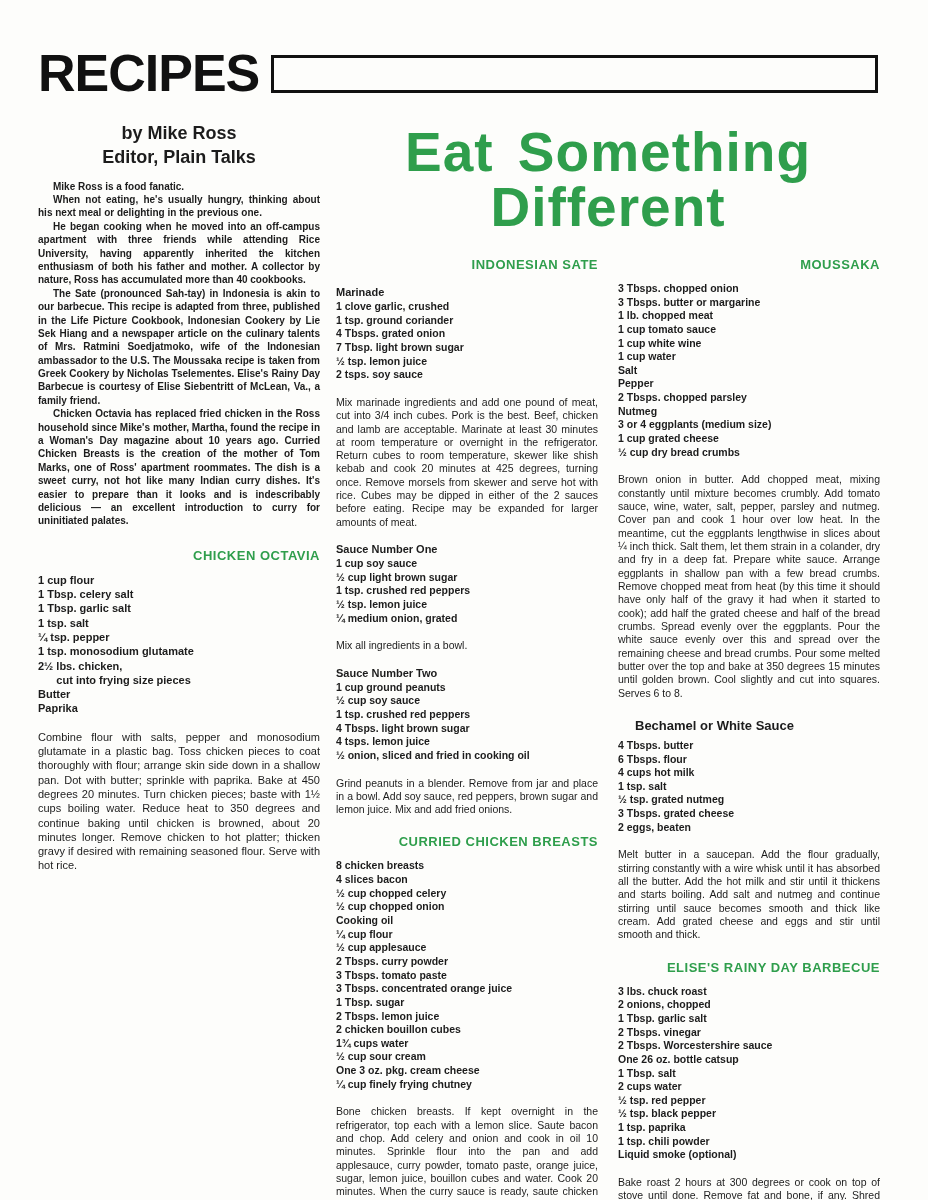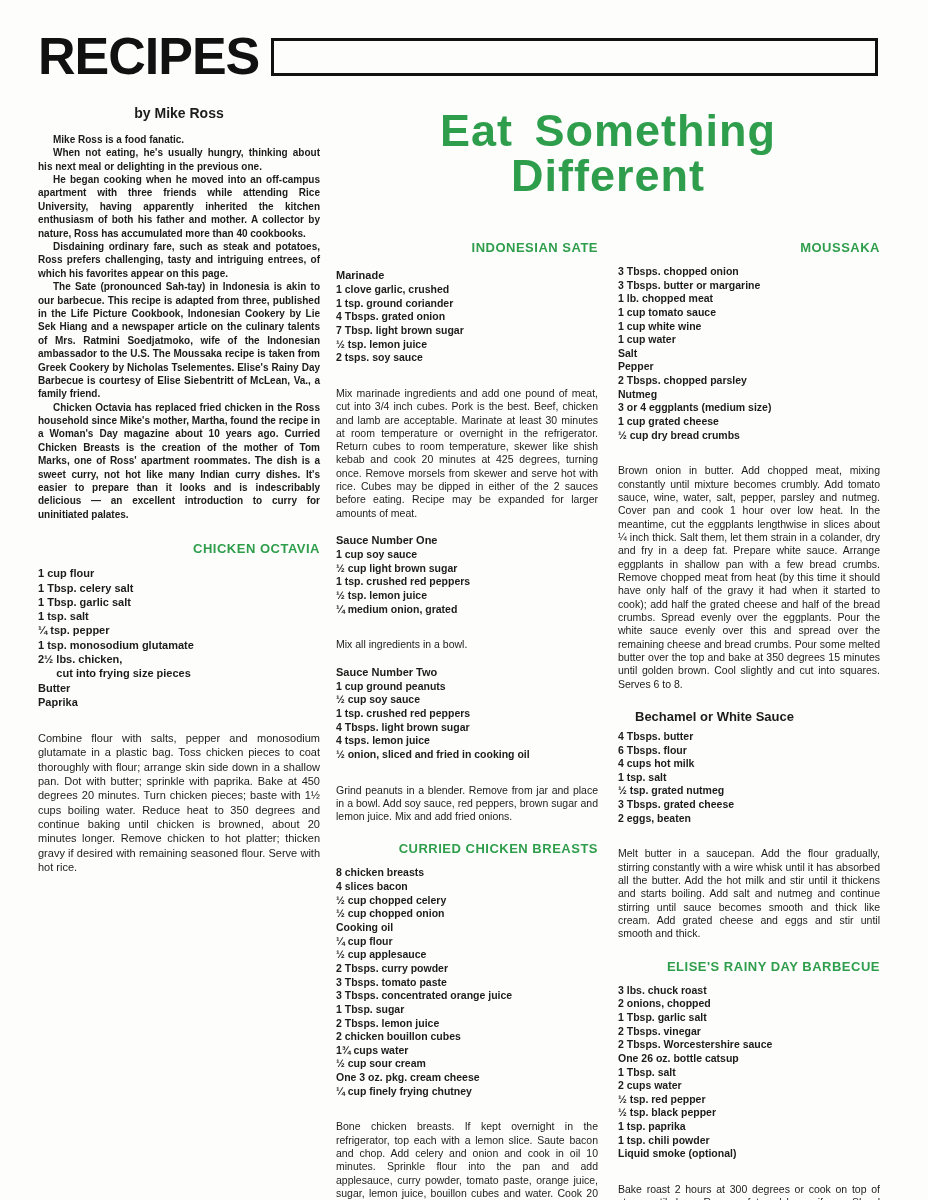--- a/index.html
+++ b/index.html
@@ -3,83 +3,83 @@
 <meta charset="utf-8">
 <style>
   :root { --green: #2f9e4c; --ink: #1c1c1c; }
   html,body { margin:0; padding:0; background:#ffffff; }
   .page {
     width:928px; height:1200px; background:#fdfdfb; position:relative;
     font-family:"Liberation Sans", sans-serif; color:var(--ink);
     box-sizing:border-box; overflow:hidden;
   }
   
-  .masthead-row { display:flex; align-items:center; padding:30px 50px 0 38px; gap:12px; }
+  .masthead-row { display:flex; align-items:center; padding:47px 50px 0 38px; gap:12px; }
   .masthead-title { font-size:52px; font-weight:bold; letter-spacing:-1px; line-height:1; margin:0; color:#111; }
   .masthead-box { flex:1; height:32px; border:3px solid #111; margin-top:2px; background:#fdfdfb; }
 
   
   .content { display:flex; gap:16px; padding:22px 48px 0 38px; box-sizing:border-box; }
   .col-left { width:282px; flex:none; }
   .feature { flex:1; min-width:0; }
   .feature-cols { display:flex; gap:20px; }
   .feature-cols .col { flex:1; min-width:0; }
 
-  .byline { text-align:center; font-weight:bold; font-size:14px; line-height:1.35; margin:0 0 10px 0; }
+  .byline { text-align:center; font-weight:bold; font-size:18px; line-height:1.35; margin:0 0 10px 0; }
 
   .intro .para {
     font-size:10px; font-weight:bold; text-align:justify; text-indent:15px;
     line-height:1.34; margin:0;
   }
 
   .green-head {
     color:var(--green); font-size:13px; font-weight:bold; text-align:right;
     letter-spacing:.5px; margin:18px 0 10px 0;
   }
   .col-left .green-head { margin-top:20px; }
 
   .feature-title {
-    color:var(--green); font-size:45px; font-weight:bold; text-align:center;
-    letter-spacing:1px; word-spacing:8px; line-height:1; margin:4px 0 24px 0;
+    color:var(--green); font-size:55px; font-weight:bold; text-align:center;
+    letter-spacing:1px; word-spacing:8px; line-height:1; margin:4px 0 4px 0;
   }
 
   .subhead { font-size:11px; font-weight:bold; margin:14px 0 2px 0; }
   .subhead-lg { font-size:13px; font-weight:bold; margin:18px 0 6px 17px; }
 
   .ingredients { margin:0; }
   .ingredients .ing-line {
     font-size:10.5px; font-weight:bold; line-height:1.3; white-space:pre-wrap;
   }
   .method .para {
-    font-size:10.5px; line-height:1.27; text-align:justify; margin:22px 0 0 0;
+    font-size:10.5px; line-height:1.27; text-align:justify; margin:14px 0 0 0;
   }
   .col-left .ingredients .ing-line { font-size:11px; }
   .col-left .method .para { font-size:11px; line-height:1.3; }
 </style>
 </head>
 <body>
 
 <div class="page">
 
   <div class="masthead-row">
     <h1 class="masthead-title">RECIPES</h1>
     <div class="masthead-box"></div>
   </div>
 
   <div class="content">
 
     <div class="col-left">
       <div class="byline">
         <div>by Mike Ross</div>
+        <div>Editor, Plain Talks</div>
       </div>
       <div class="intro">
           <p class="para">Mike Ross is a food fanatic.</p>
           <p class="para">When not eating, he's usually hungry, thinking about his next meal or delighting in the previous one.</p>
           <p class="para">He began cooking when he moved into an off-campus apartment with three friends while attending Rice University, having apparently inherited the kitchen enthusiasm of both his father and mother. A collector by nature, Ross has accumulated more than 40 cookbooks.</p>
-          <p class="para">Disdaining ordinary fare, such as steak and potatoes, Ross prefers challenging, tasty and intriguing entrees, of which his favorites appear on this page.</p>
           <p class="para">The Sate (pronounced Sah-tay) in Indonesia is akin to our barbecue. This recipe is adapted from three, published in the Life Picture Cookbook, Indonesian Cookery by Lie Sek Hiang and a newspaper article on the culinary talents of Mrs. Ratmini Soedjatmoko, wife of the Indonesian ambassador to the U.S. The Moussaka recipe is taken from Greek Cookery by Nicholas Tselementes. Elise's Rainy Day Barbecue is courtesy of Elise Siebentritt of McLean, Va., a family friend.</p>
           <p class="para">Chicken Octavia has replaced fried chicken in the Ross household since Mike's mother, Martha, found the recipe in a Woman's Day magazine about 10 years ago. Curried Chicken Breasts is the creation of the mother of Tom Marks, one of Ross' apartment roommates. The dish is a sweet curry, not hot like many Indian curry dishes. It's easier to prepare than it looks and is indescribably delicious — an excellent introduction to curry for uninitiated palates.</p>
         </div>
 
       <h3 class="green-head">CHICKEN OCTAVIA</h3>
       <div class="ingredients">
           <div class="ing-line">1 cup flour</div>
           <div class="ing-line">1 Tbsp. celery salt</div>
           <div class="ing-line">1 Tbsp. garlic salt</div>
           <div class="ing-line">1 tsp. salt</div>

